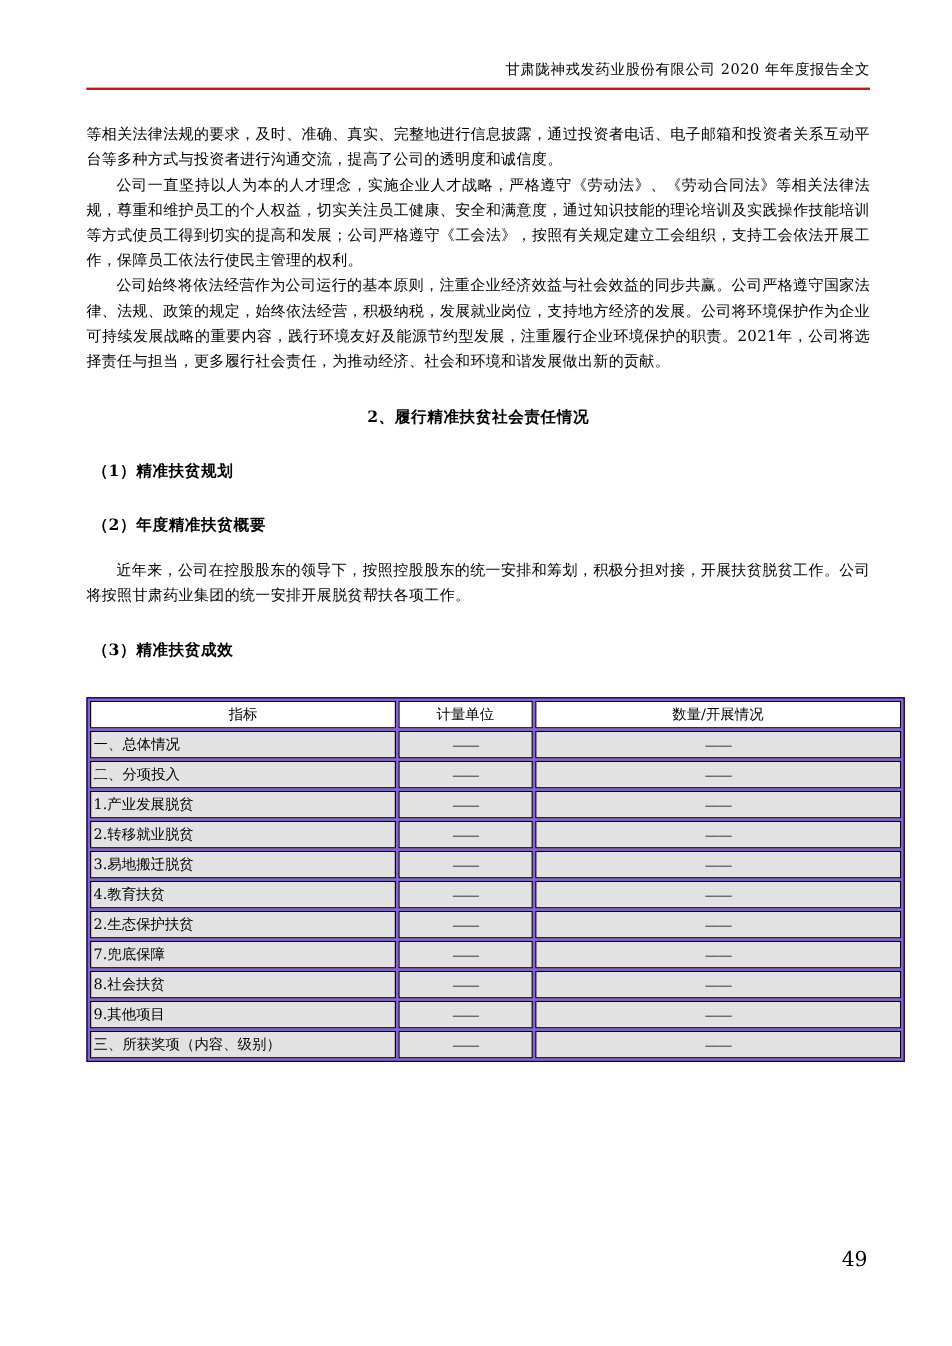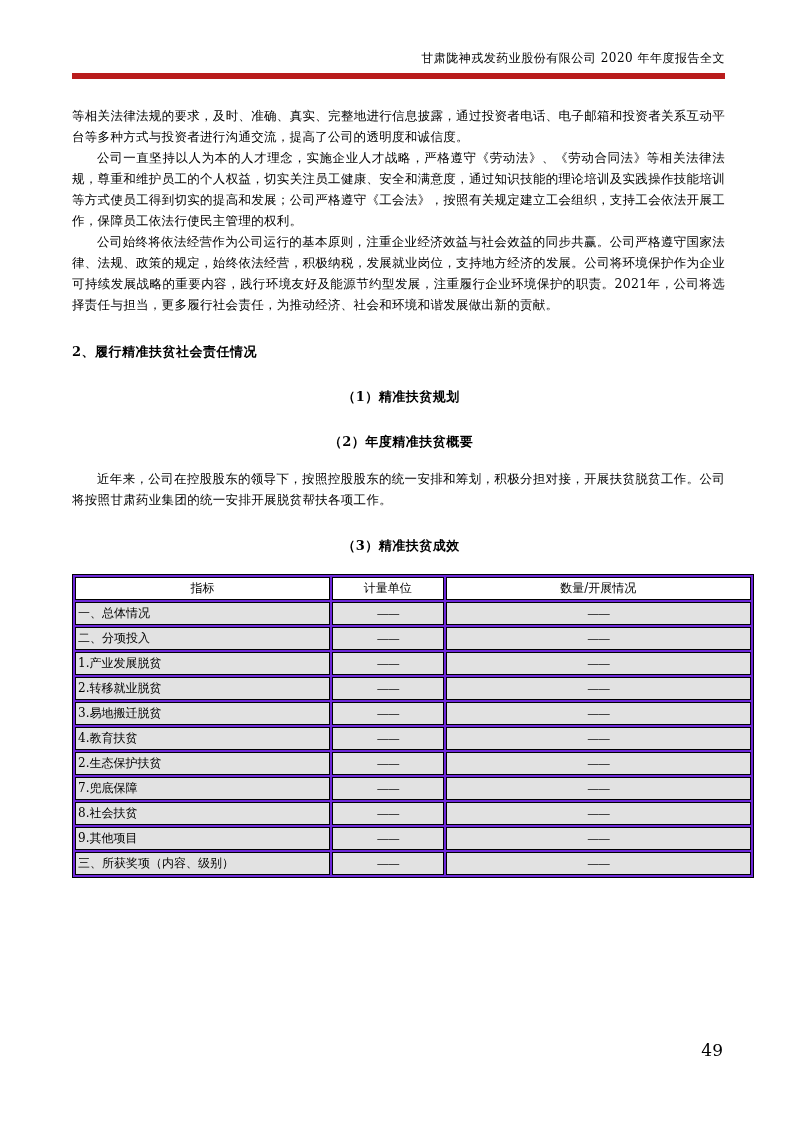--- a/index.html
+++ b/index.html
@@ -12,53 +12,53 @@
     background:#ffffff;
     color:#000000;
     font-family:"DejaVu Serif","Liberation Serif",serif;
     overflow:hidden;
   }
   .page-header {
     text-align:right;
     font-size:12px;
     line-height:16px;
     padding-bottom:7px;
-    border-bottom:6px solid #b91c1c;
+    border-bottom:2px solid #b91c1c;
     letter-spacing:0.5px;
   }
   .para {
     font-size:12.5px;
     line-height:21px;
     text-align:justify;
     margin:0;
     letter-spacing:0.3px;
   }
   .para.first { margin-top:26px; }
   .para.indent { text-indent:2em; }
   .heading-section {
     font-size:13px;
     font-weight:bold;
     margin:28px 0 0 0;
     letter-spacing:0.5px;
+    text-align:center;
   }
   .heading-sub {
     font-size:13px;
     font-weight:bold;
     margin:27px 0 0 5px;
     letter-spacing:0.5px;
-    text-align:center;
   }
   .para.poverty { margin-top:17px; }
   table.poverty-table {
-    margin-top:19px;
+    margin-top:30px;
     width:682px;
     border-collapse:separate;
     border-spacing:2px;
     border:1px solid #000000;
-    background:#6d28d9;
+    background:#8b5cf6;
     font-size:12px;
     table-layout:fixed;
   }
   table.poverty-table th {
     background:#ffffff;
     border:1px solid #000000;
     font-weight:normal;
     height:21px;
     text-align:center;
     padding:0 4px;

